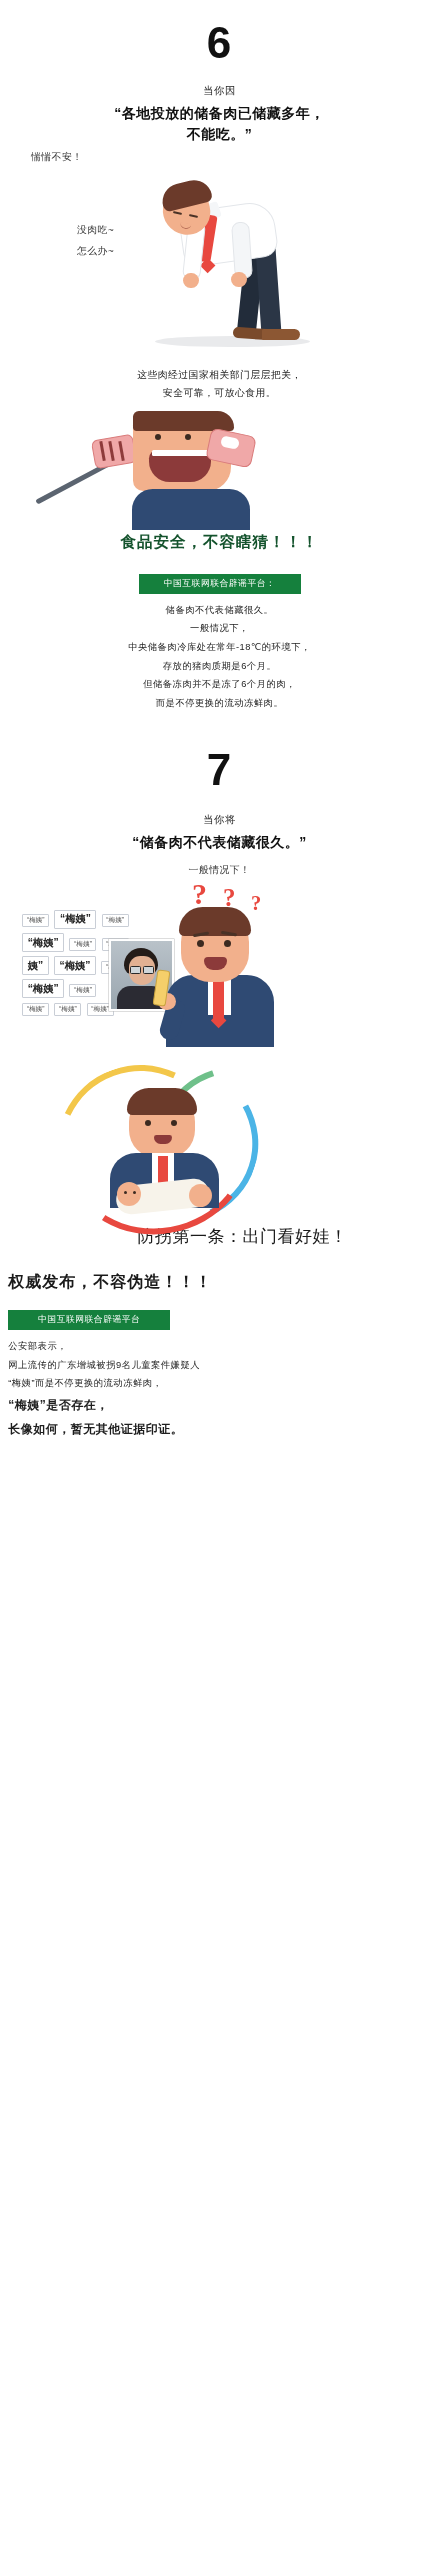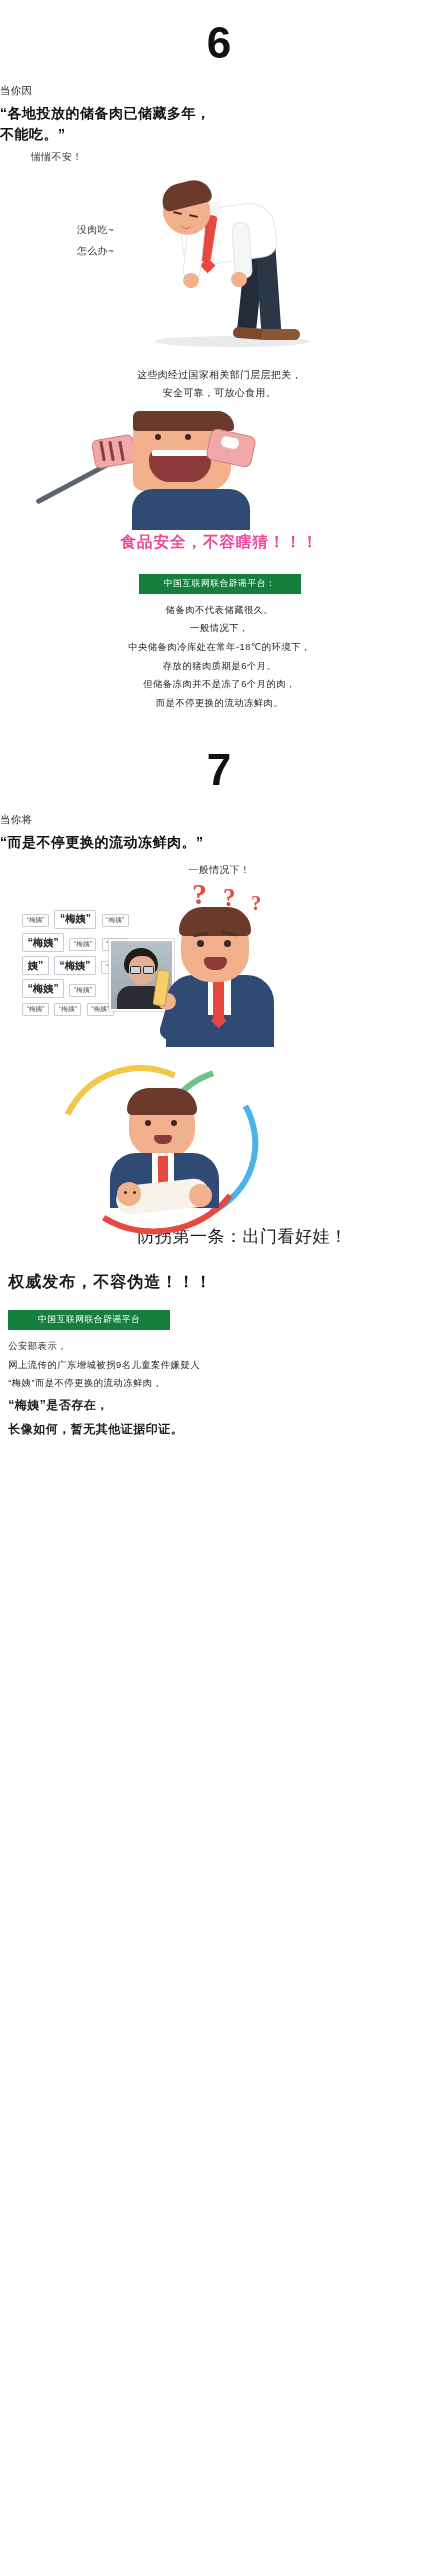--- a/index.html
+++ b/index.html
@@ -10,25 +10,27 @@
   .bignum{
     text-align:center;
     font-size:44px;
     font-weight:bold;
     color:#111;
     letter-spacing:1px;
     line-height:1;
   }
   .center{text-align:center;}
   .lead{
+    text-align:center;
     font-size:10.3px;
     color:#222;
     letter-spacing:0.5px;
   }
   .quote{
+    text-align:center;
     font-size:14px;
     font-weight:bold;
     color:#111;
     line-height:1.45;
     letter-spacing:0.5px;
   }
   .small-note{
     font-size:9.8px;
     color:#333;
     letter-spacing:0.5px;
@@ -43,21 +45,21 @@
     text-align:center;
     font-size:9.8px;
     color:#222;
     line-height:1.8;
     letter-spacing:0.5px;
   }
   .headline{
     text-align:center;
     font-size:15.5px;
     font-weight:bold;
-    color:#ec4899;
+    color:#14532d;
     letter-spacing:1px;
   }
   .platform-bar{
     width:162px;
     margin:0 auto;
     background:#15803d;
     color:#fff;
     font-size:8.8px;
     text-align:center;
     padding:3.6px 0 4.1px 0;
@@ -238,21 +240,21 @@
   </div>
 
   <div class="section">
 
     <div class="bignum">7</div>
 
     <div style="height:20.6px"></div>
     <div class="lead">当你将</div>
 
     <div style="height:5.2px"></div>
-    <div class="quote">“而是不停更换的流动冻鲜肉。”</div>
+    <div class="quote">“储备肉不代表储藏很久。”</div>
 
     <div style="height:11.3px"></div>
     <div class="center small-note">一般情况下！</div>
 
     <div class="illus scene3">
 
       <div class="qmark" style="left:192px;top:0px;font-size:30px;">?</div>
       <div class="qmark" style="left:223px;top:7.2px;font-size:25px;">?</div>
       <div class="qmark" style="left:251px;top:15.5px;font-size:20.6px;">?</div>
 

